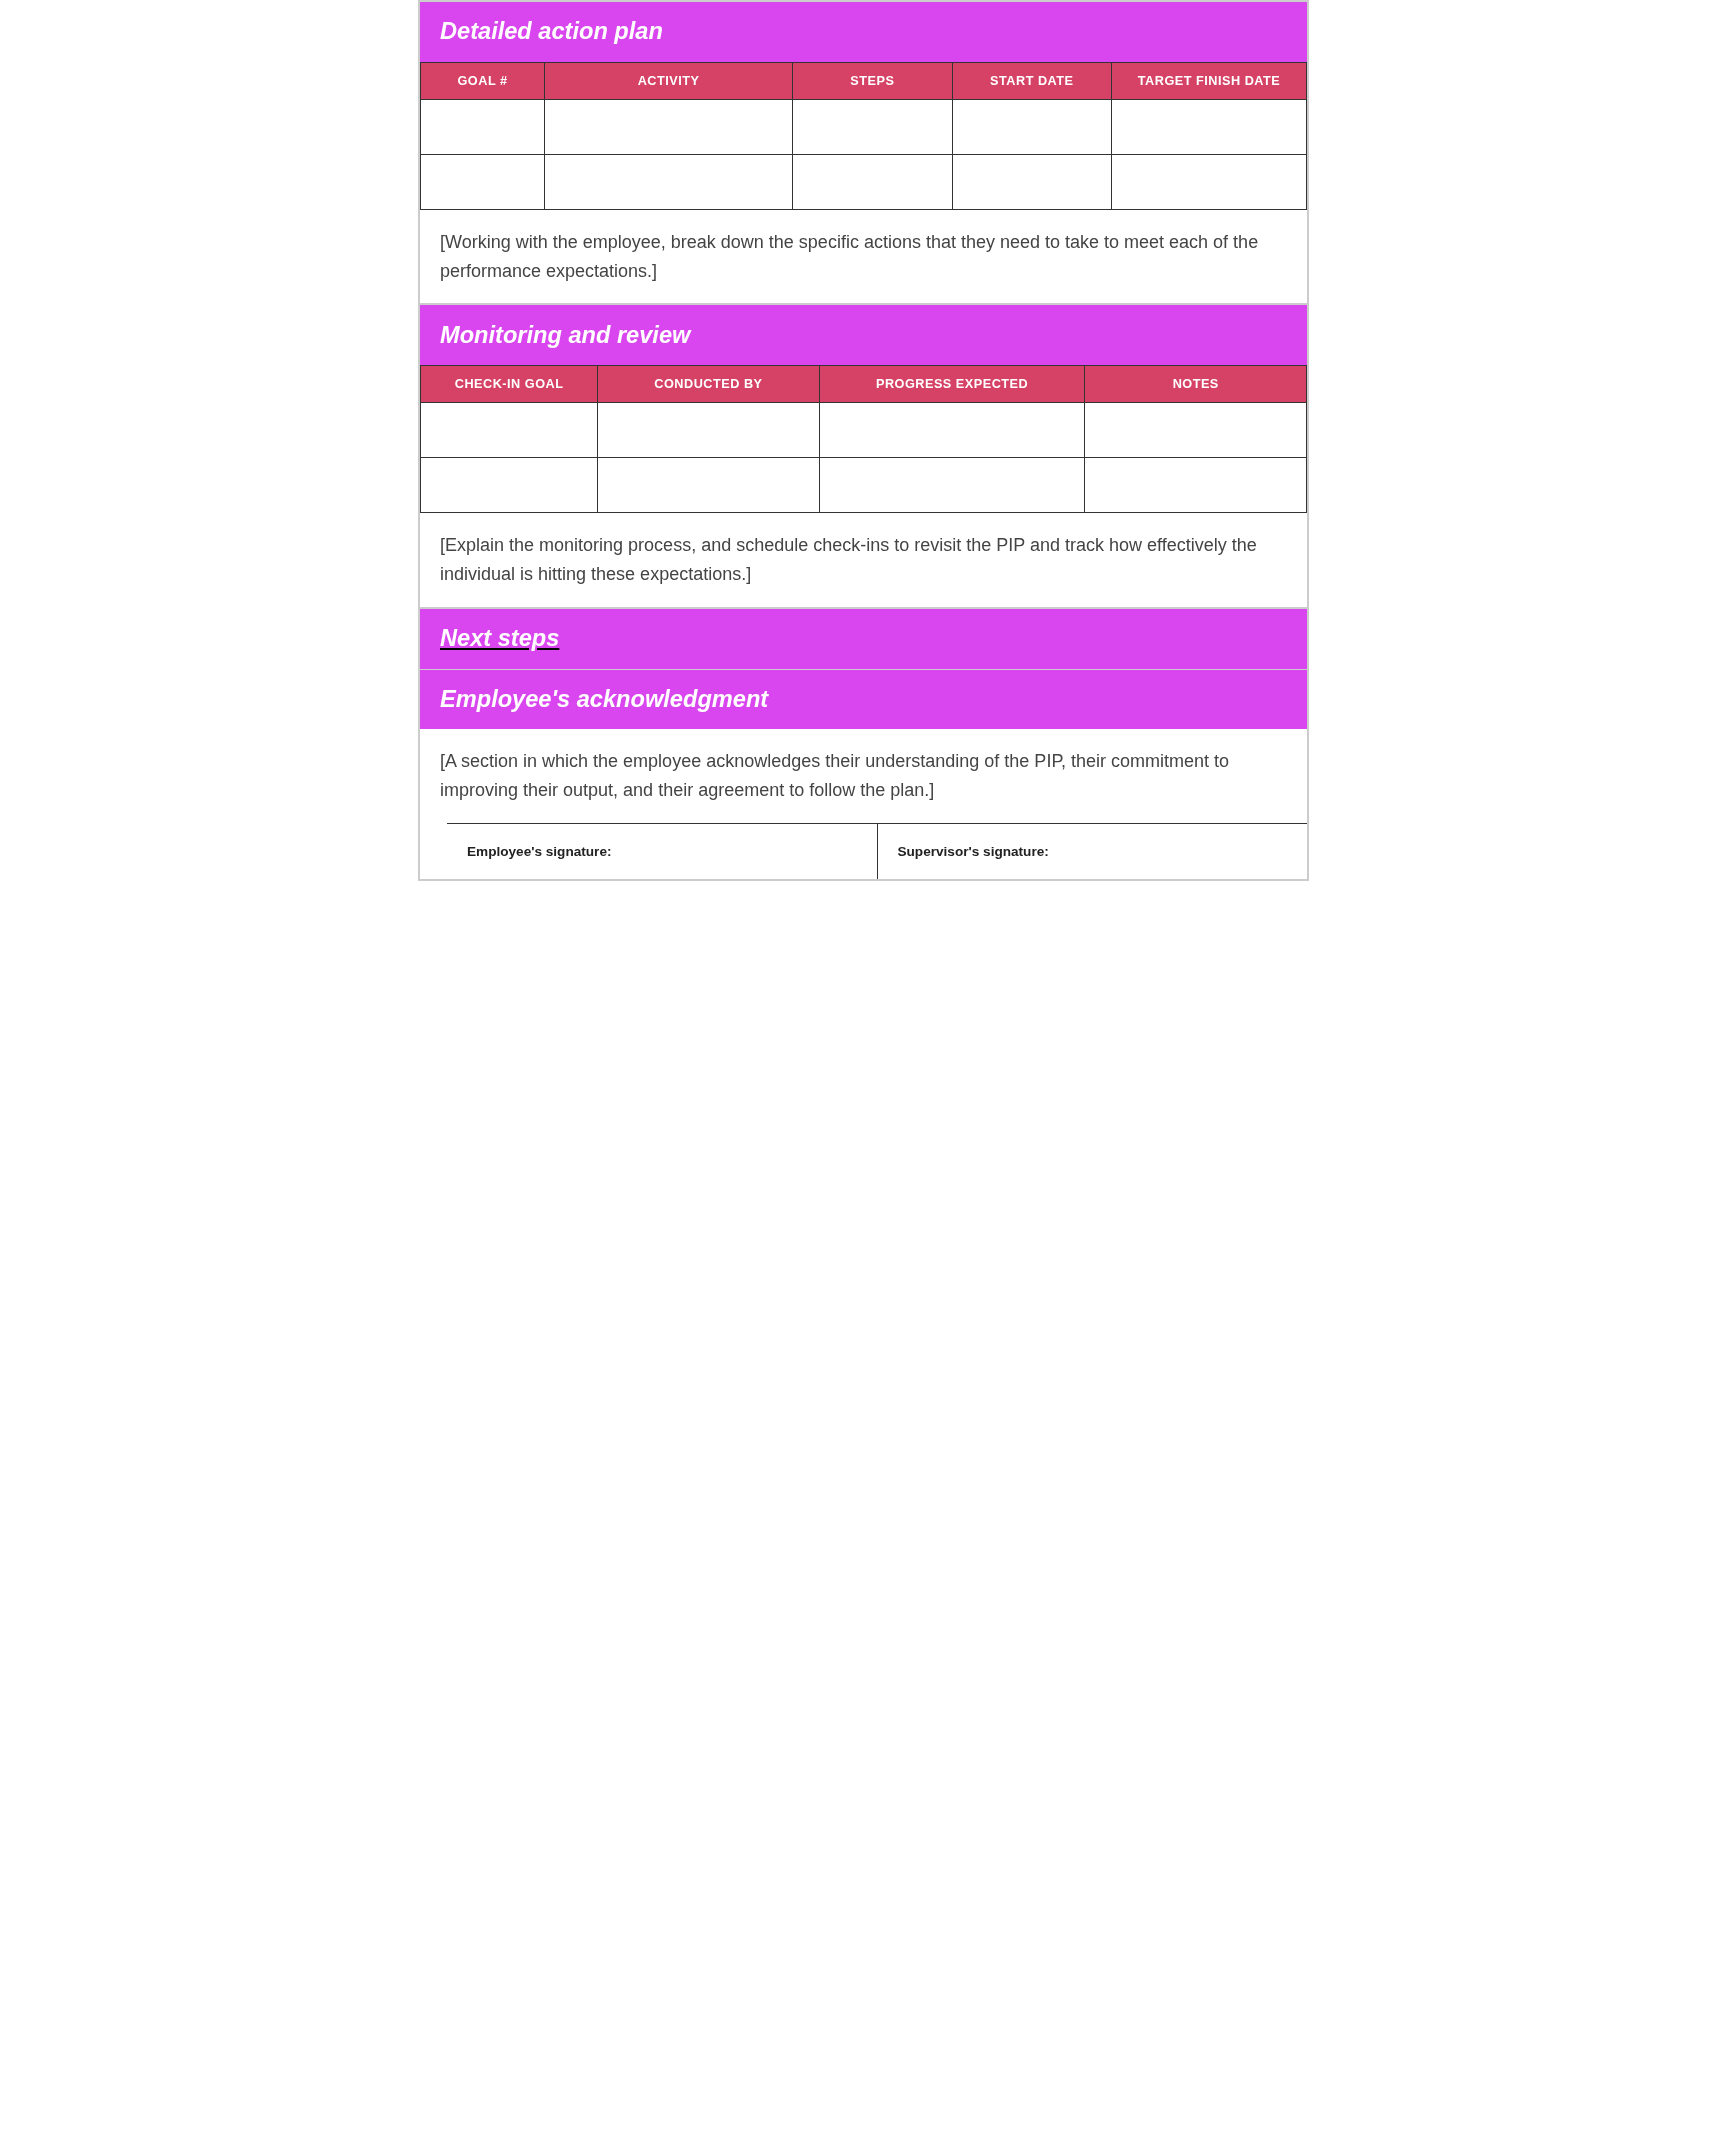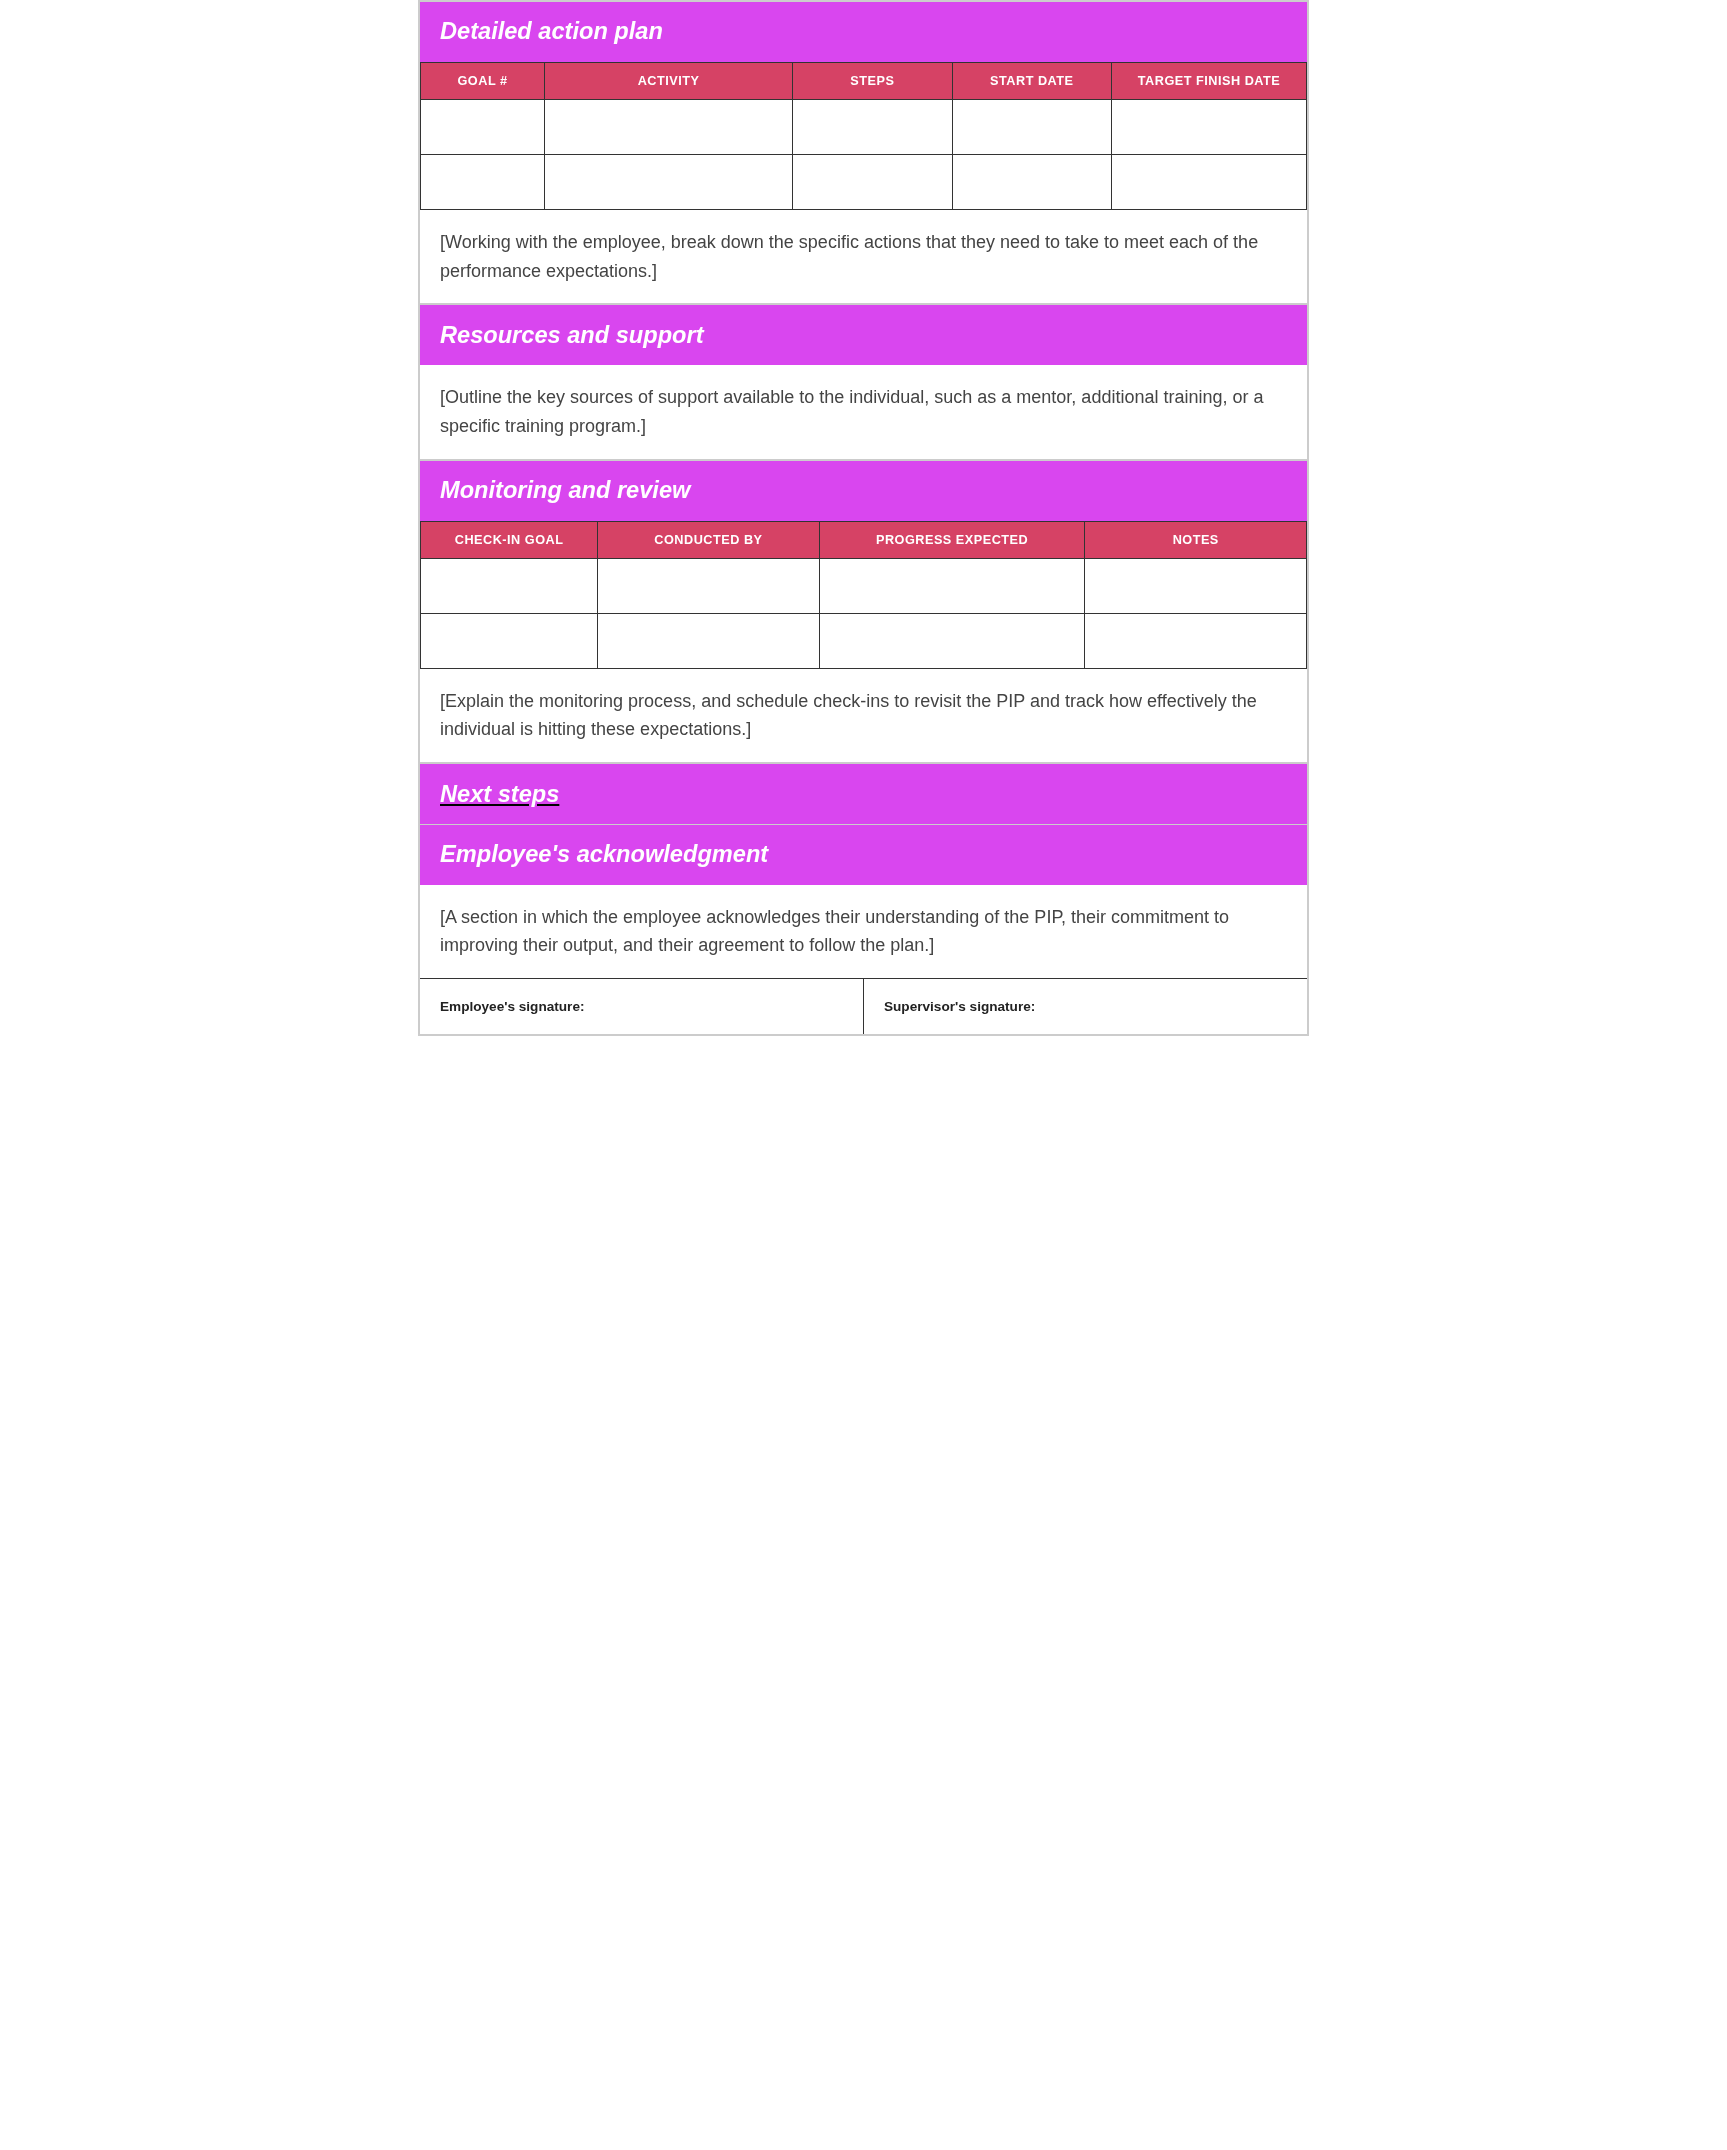--- a/index.html
+++ b/index.html
@@ -83,20 +83,21 @@
     }
 
     .acknowledgment-section {
       border: 0.9px solid #ccc;
       border-top: none;
     }
 
     .signature-row {
       display: flex;
       border-top: 0.9px solid #333;
+      margin-left: 27px;
     }
 
     .signature-cell {
       flex: 1;
       padding: 20px 20px;
       font-size: 13.6px;
       font-weight: bold;
       color: #222;
     }
 
@@ -147,26 +148,20 @@
           <td></td>
           <td></td>
           <td></td>
           <td></td>
         </tr>
       </tbody>
     </table>
     <div class="description-box">[Working with the employee, break down the specific actions that they need to take to meet each of the performance expectations.]</div>
   </div>
 
-  <div class="section-block">
-    <div class="section-header">
-      <h2>Resources and support</h2>
-    </div>
-    <div class="description-box">[Outline the key sources of support available to the individual, such as a mentor, additional training, or a specific training program.]</div>
-  </div>
 
   <div class="monitoring-section">
     <div class="section-header">
       <h2>Monitoring and review</h2>
     </div>
     <table class="table-wrapper">
       <thead>
         <tr>
           <th class="col-checkin">CHECK-IN GOAL</th>
           <th class="col-conductedby">CONDUCTED BY</th>

